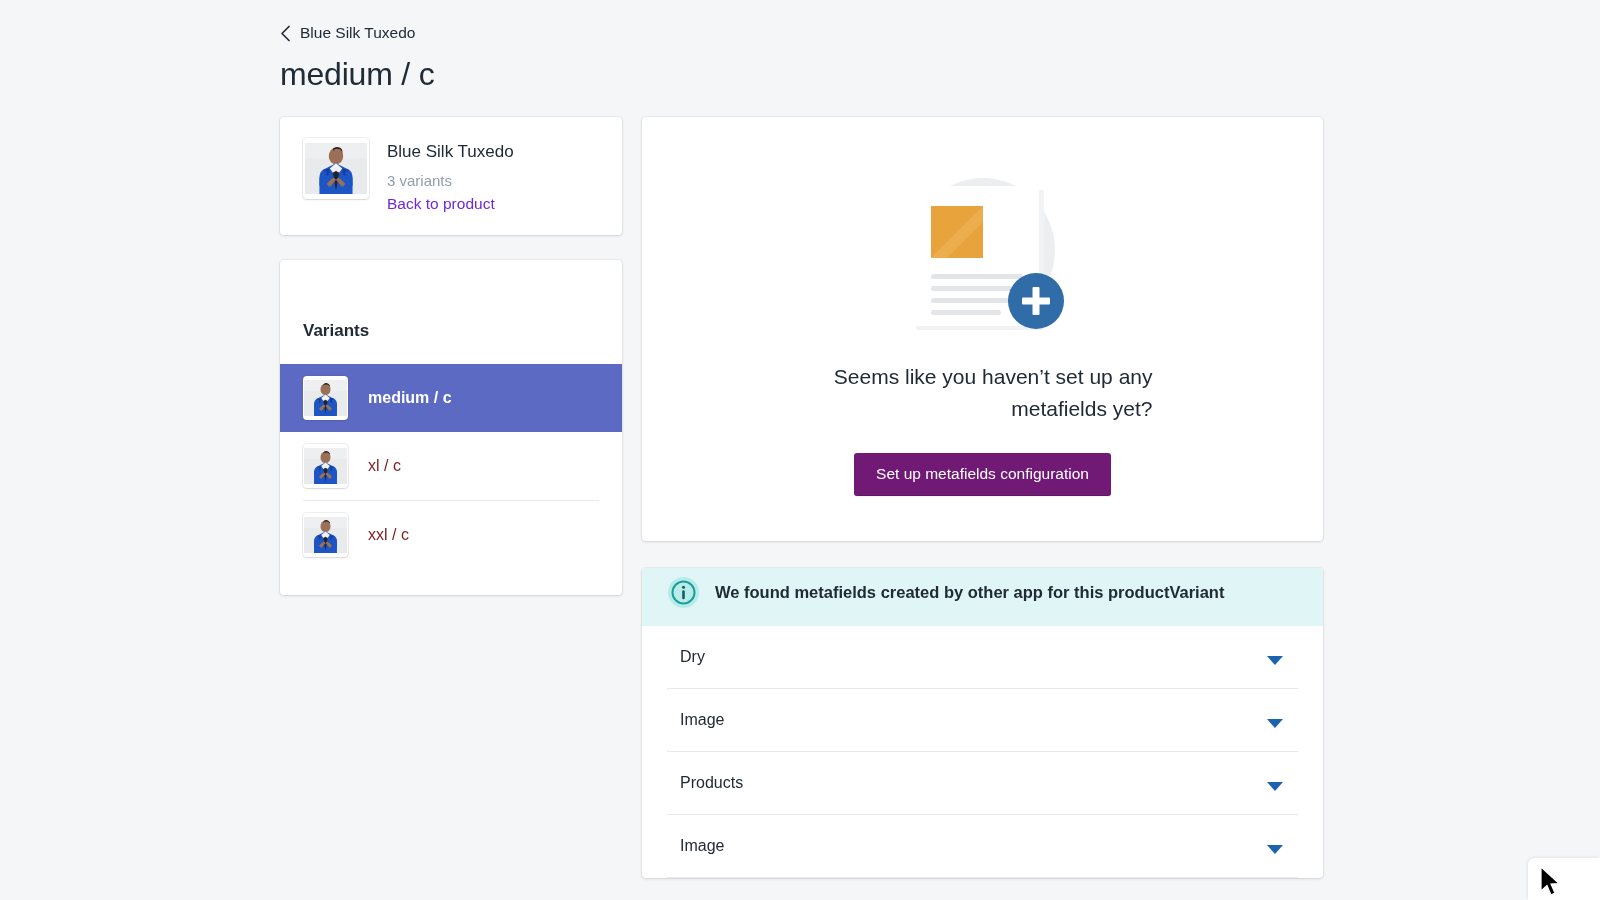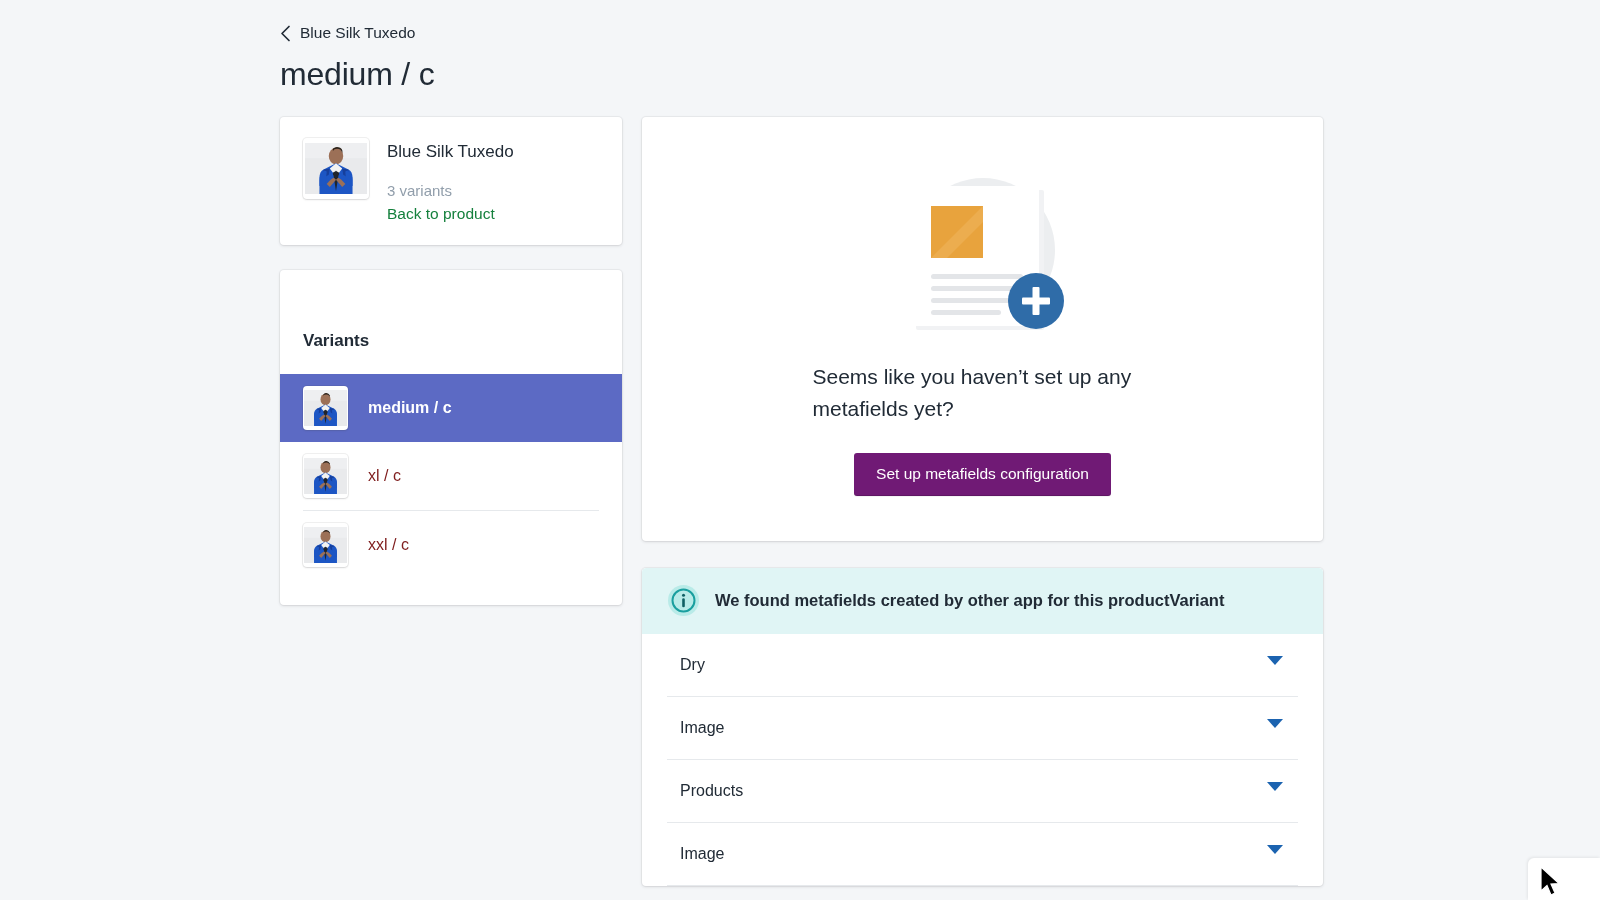--- a/index.html
+++ b/index.html
@@ -36,22 +36,22 @@
     background: #ffffff;
     border-radius: 4px;
     box-shadow: 0 0 0 1px rgba(63,63,68,0.05), 0 1px 3px 0 rgba(63,63,68,0.15);
   }
 
   
   .product-card { padding: 21px 20px 22px 23px; }
   .product-row { display: flex; gap: 18px; align-items: flex-start; }
   .product-meta { padding-top: 3px; }
   .product-name { font-size: 17px; color: #212b36; line-height: 1.35; }
-  .product-variants { font-size: 15px; color: #919eab; margin-top: 18px; }
-  .product-back { font-size: 15.5px; color: #15803d; margin-top: 6px; cursor: pointer; }
+  .product-variants { font-size: 15px; color: #919eab; margin-top: 8px; }
+  .product-back { font-size: 15.5px; color: #6d28d9; margin-top: 6px; cursor: pointer; }
 
   
   .thumb {
     background: #ffffff;
     border-radius: 4px;
     box-shadow: 0 0 0 1px rgba(63,63,68,0.08), 0 1px 2px rgba(63,63,68,0.14);
     overflow: hidden; flex: none;
     display: flex; align-items: center; justify-content: center;
   }
   .thumb.lg { width: 66px; height: 61px; padding: 5px 2px; }
@@ -71,50 +71,50 @@
   .variant-row.selected { background: #5c6ac4; }
   .variant-row.selected .variant-label { color: #ffffff; font-weight: bold; }
   .variant-label { font-size: 16px; color: #7f1d1d; }
   .variant-divider { height: 1px; background: #e6e9ec; margin: 0 23px; }
 
   
   .empty-card { height: 424px; display: flex; flex-direction: column;
                 align-items: center; justify-content: center; padding: 0 40px; }
   .empty-illustration { width: 200px; height: 185px; margin-bottom: 14px; }
   .empty-text {
-    font-size: 21px; color: #212b36; text-align: left;
+    font-size: 21px; color: #212b36; text-align: right;
     line-height: 1.48; max-width: 340px;
   }
   .primary-btn {
     margin-top: 29px;
     background: #701a75;
     color: #ffffff;
     border: none;
     border-radius: 3px;
     font-size: 15.5px;
     font-family: inherit;
     padding: 12px 22px 13px;
     cursor: pointer;
     box-shadow: inset 0 -1px 0 rgba(0,0,0,0.15), 0 1px 0 rgba(22,29,37,0.05);
   }
 
   
   .other-card { margin-top: 27px; padding-bottom: 0; overflow: hidden; }
   .info-banner {
     background: #e0f5f5;
     display: flex; align-items: center; gap: 16px;
-    padding: 17px 23px 18px 26px;
+    padding: 9px 23px 18px 26px;
     border-radius: 4px 4px 0 0;
   }
   .info-icon { flex: none; display: flex; }
   .info-text { font-size: 16.5px; font-weight: bold; color: #212b36; }
 
   .accordion { padding: 0 25px; }
   .acc-row {
-    display: flex; align-items: flex-start; justify-content: space-between;
+    display: flex; align-items: flex-end; justify-content: space-between;
     padding: 22px 15px 22px 13px;
     cursor: pointer;
   }
   .acc-label { font-size: 16px; color: #212b36; }
   .acc-caret { display: flex; }
   .acc-divider { height: 1px; background: #e6e9ec; }
 
   
   .cursor { position: absolute; left: 1540px; top: 866px; }
   .cursor-box {

